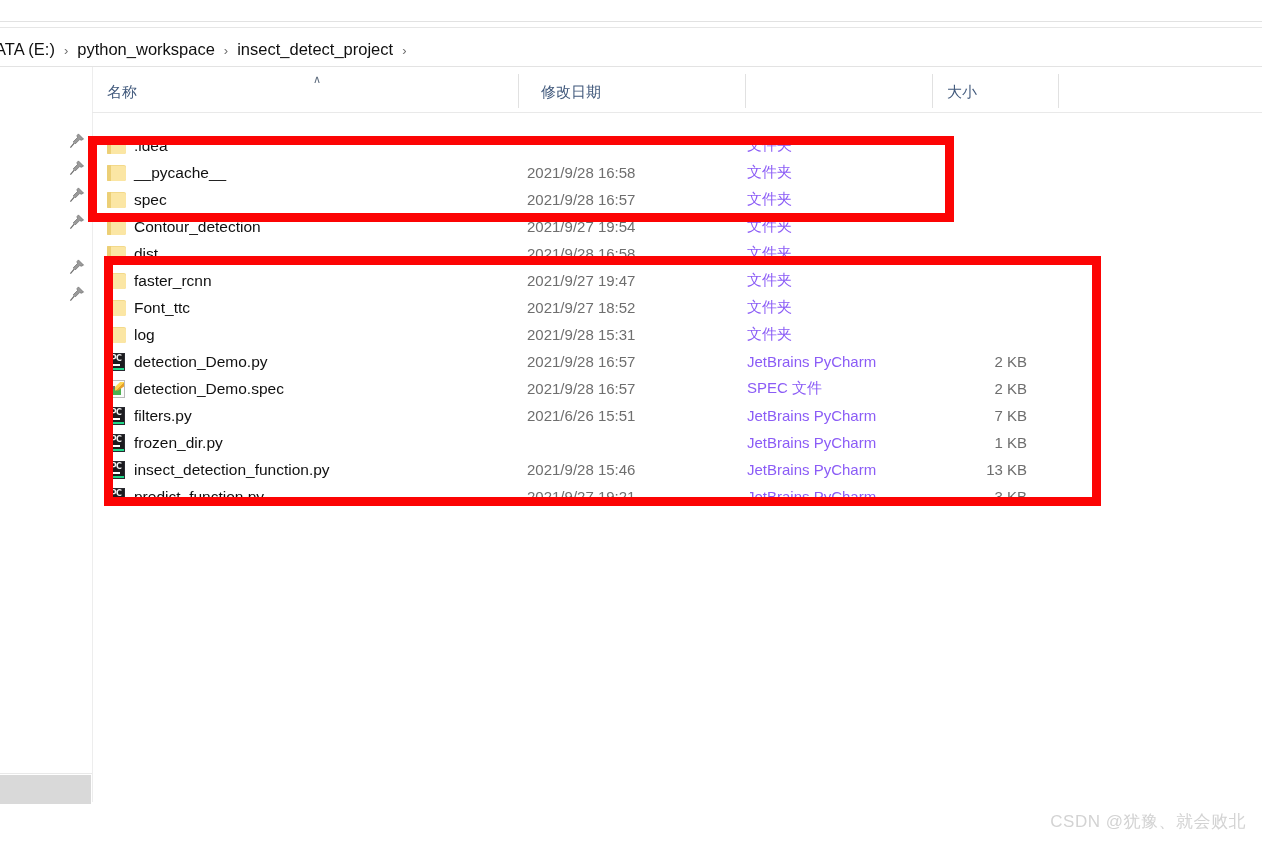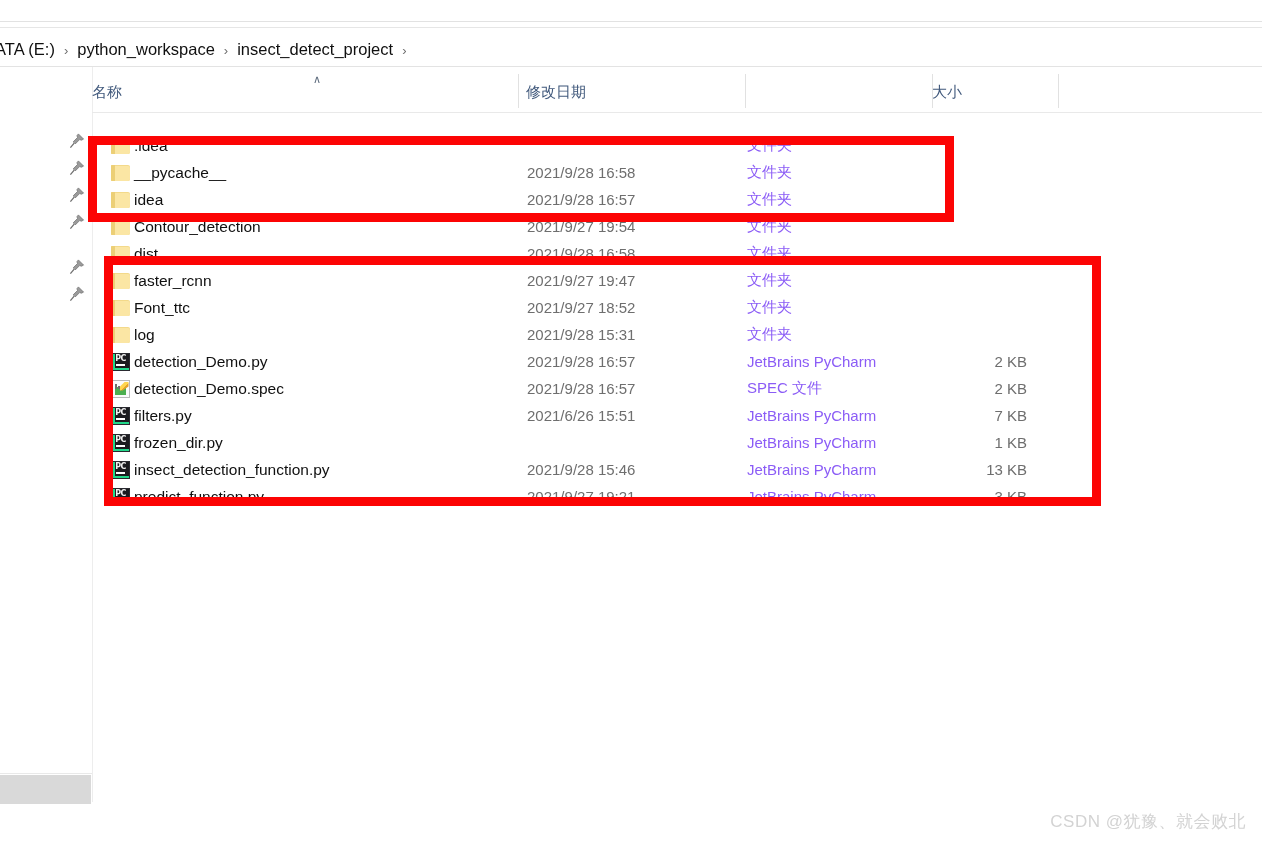--- a/index.html
+++ b/index.html
@@ -75,20 +75,21 @@
     left: 92px; top: 72px;
     width: 1170px; height: 40px;
   }
   .col-header .hdr-cell {
     position: absolute;
     top: 0; height: 40px;
     display: flex;
     align-items: center;
     font-size: 15px;
     color: #41597c;
+    padding-left: 15px;
     box-sizing: border-box;
   }
   .hdr-sep {
     position: absolute;
     top: 74px;
     width: 1px; height: 34px;
     background: #e1e1e1;
   }
   .sort-arrow {
     position: absolute;
@@ -167,21 +168,21 @@
     padding-right: 30px;
     box-sizing: border-box;
   }
 
   .icon-slot {
     width: 27px;
     min-width: 27px;
     height: 22px;
     display: flex;
     align-items: center;
-    justify-content: center;
+    justify-content: flex-start;
   }
 
   
   .folder-icon {
     position: relative;
     width: 19px; height: 16px;
   }
   .folder-icon .back {
     position: absolute;
     left: 0; top: 0;
@@ -425,21 +426,21 @@
     </div>
     <div class="file-row">
       <div class="cell cell-name">
         <span class="icon-slot">
           <span class="folder-icon">
             <span class="back"></span>
             <span class="front"></span>
             <span class="spine"></span>
           </span>
         </span>
-        <span>idea</span>
+        <span>spec</span>
       </div>
       <div class="cell cell-date">2021/9/28 16:57</div>
       <div class="cell cell-type">文件夹</div>
       <div class="cell cell-size"></div>
     </div>
     <div class="file-row">
       <div class="cell cell-name">
         <span class="icon-slot">
           <span class="folder-icon">
             <span class="back"></span>

